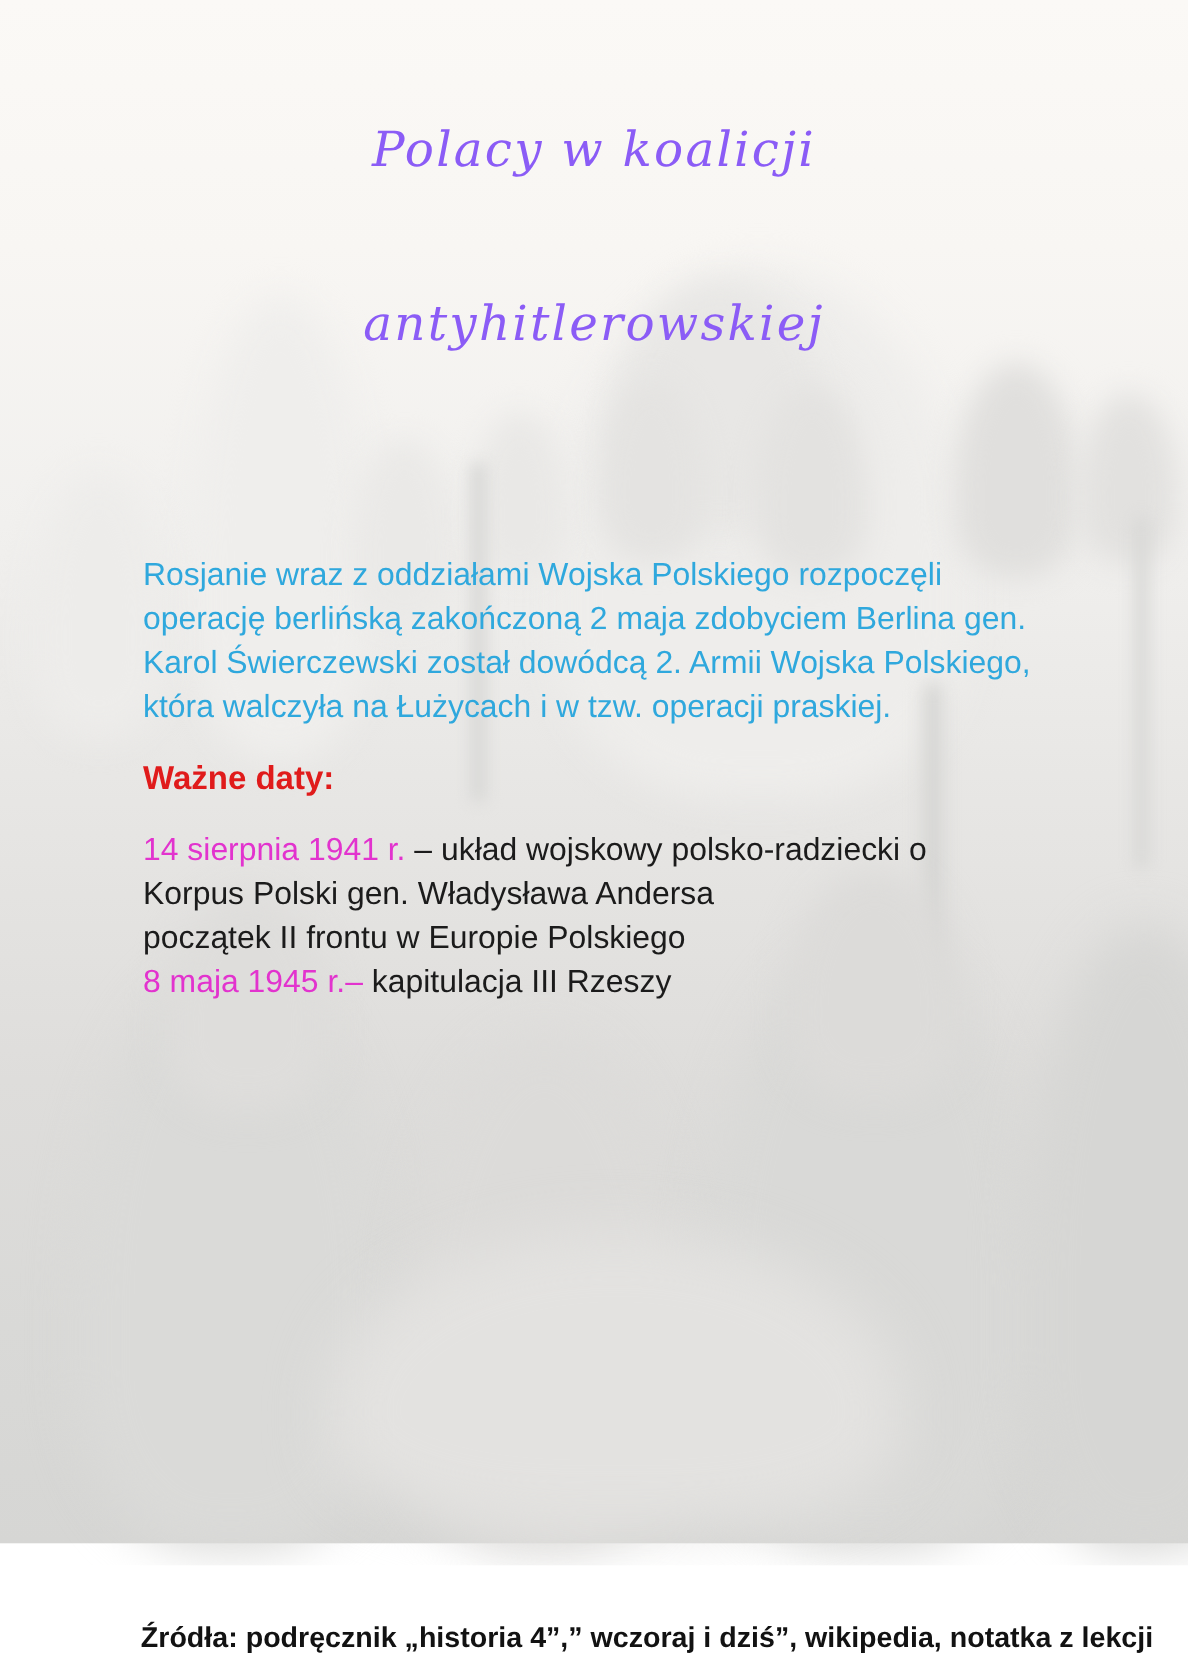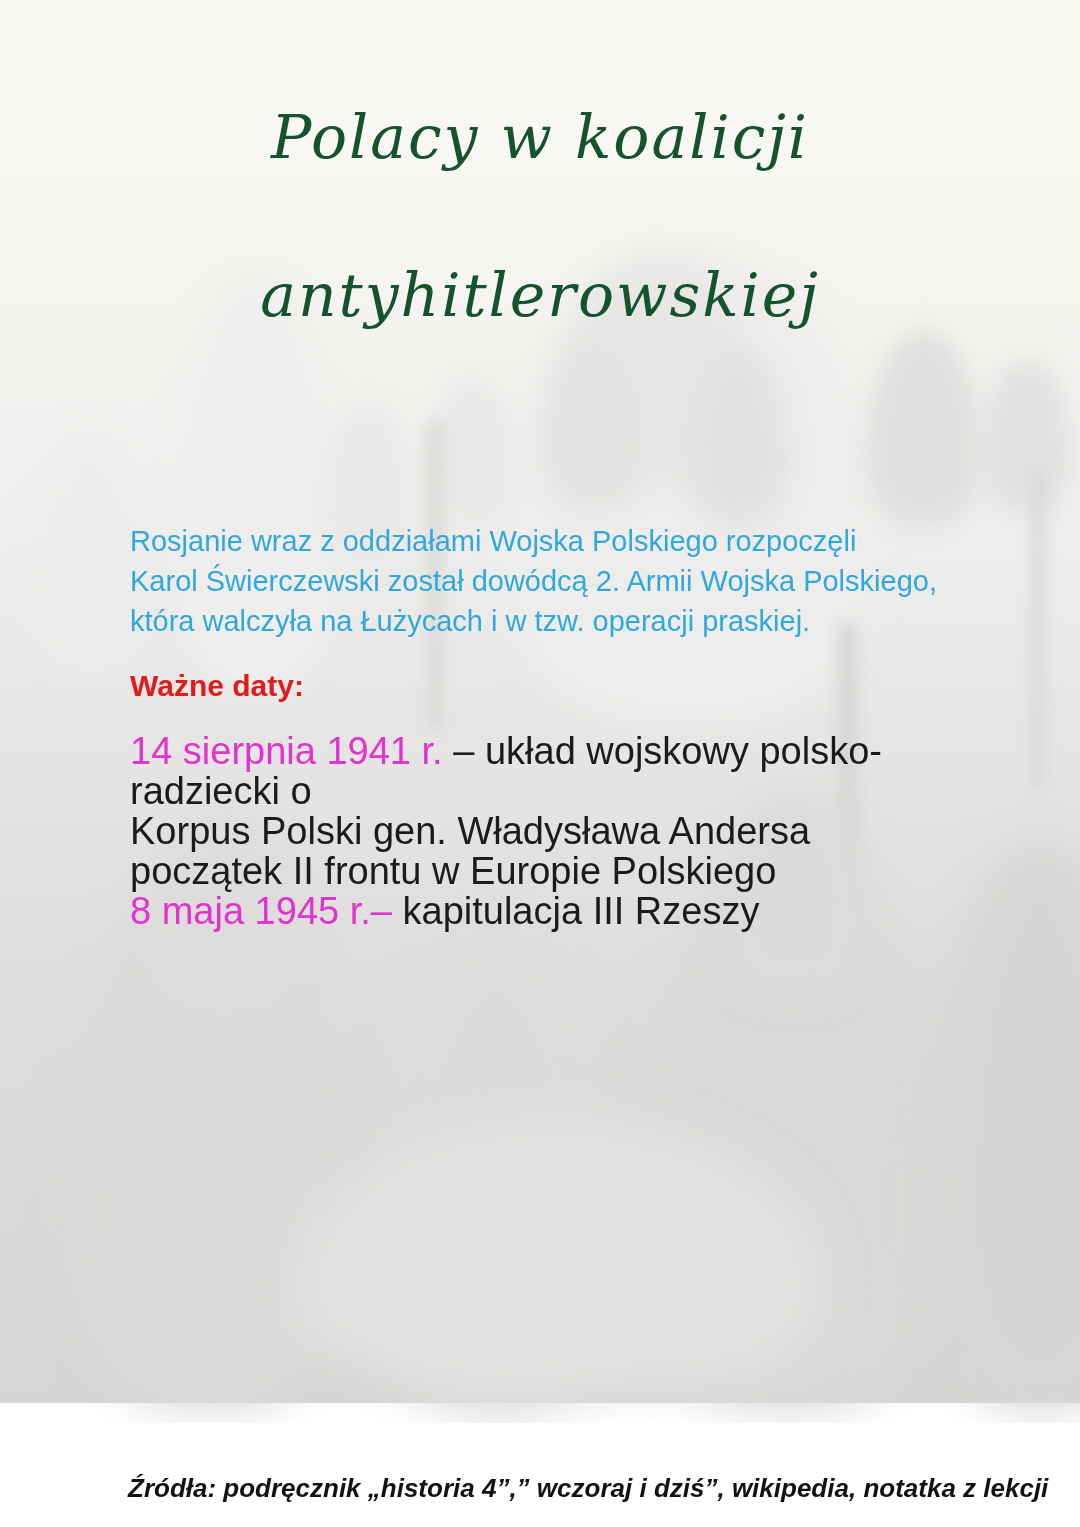--- a/index.html
+++ b/index.html
@@ -20,43 +20,42 @@
       #e7e6e4 52%, #dedddb 70%, #d9d9d7 86%, #d6d6d4 100%);
   }
   .fig { position:absolute; border-radius:50% 50% 42% 42% / 58% 58% 30% 30%; }
   .rifle { position:absolute; border-radius:8px; }
 
   .title {
     position:absolute; left:0; top:58px; width:1080px;
     text-align:center;
     font-family:"DejaVu Serif", serif;
     font-style:italic;
-    font-size:60px; line-height:158px;
-    color:#14532d; letter-spacing:2px;
+    font-size:44px; line-height:158px;
+    color:#8b5cf6; letter-spacing:2px;
   }
-  .content { position:absolute; left:130px; top:521px; width:845px; }
+  .content { position:absolute; left:130px; top:503px; width:845px; }
   .intro-line {
     font-size:29px; line-height:40px;
     color:var(--accent-blue, #2fa8dd);
   }
   .dates-heading {
     font-size:30px; line-height:40px; font-weight:bold;
     color:var(--heading-red, #e01b1b);
   }
   .dates { margin-top:10px; }
   .date-line {
-    font-size:38px; line-height:40px;
+    font-size:29px; line-height:40px;
     color:var(--text-black, #1b1b1b);
   }
   .date-line .date { color:var(--date-magenta, #e233ce); }
 
   .footer-strip {
     position:absolute; left:0; bottom:0; width:1080px; height:104px;
     background:#ffffff;
-    font-style:italic;
   }
   .sources {
     position:absolute; left:128px; top:24px;
     font-size:26px; font-weight:bold; color:#121212;
   }
 </style>
 </head>
 <body>
 
 <div class="page">
@@ -86,20 +85,21 @@
   </div>
 
   <header class="title">
     <div>Polacy w koalicji</div>
     <div>antyhitlerowskiej</div>
   </header>
 
   <main class="content">
     <div class="intro">
       <div class="intro-line">Rosjanie wraz z oddziałami Wojska Polskiego rozpoczęli</div>
+      <div class="intro-line">operację berlińską zakończoną 2 maja zdobyciem Berlina gen.</div>
       <div class="intro-line">Karol Świerczewski został dowódcą 2. Armii Wojska Polskiego,</div>
       <div class="intro-line">która walczyła na Łużycach i w tzw. operacji praskiej.</div>
     </div>
 
     <h2 class="dates-heading">Ważne daty:</h2>
 
     <div class="dates">
       <div class="date-line">
         <span class="date">14 sierpnia 1941 r.</span><span> – układ wojskowy polsko-radziecki o</span>
       </div>

